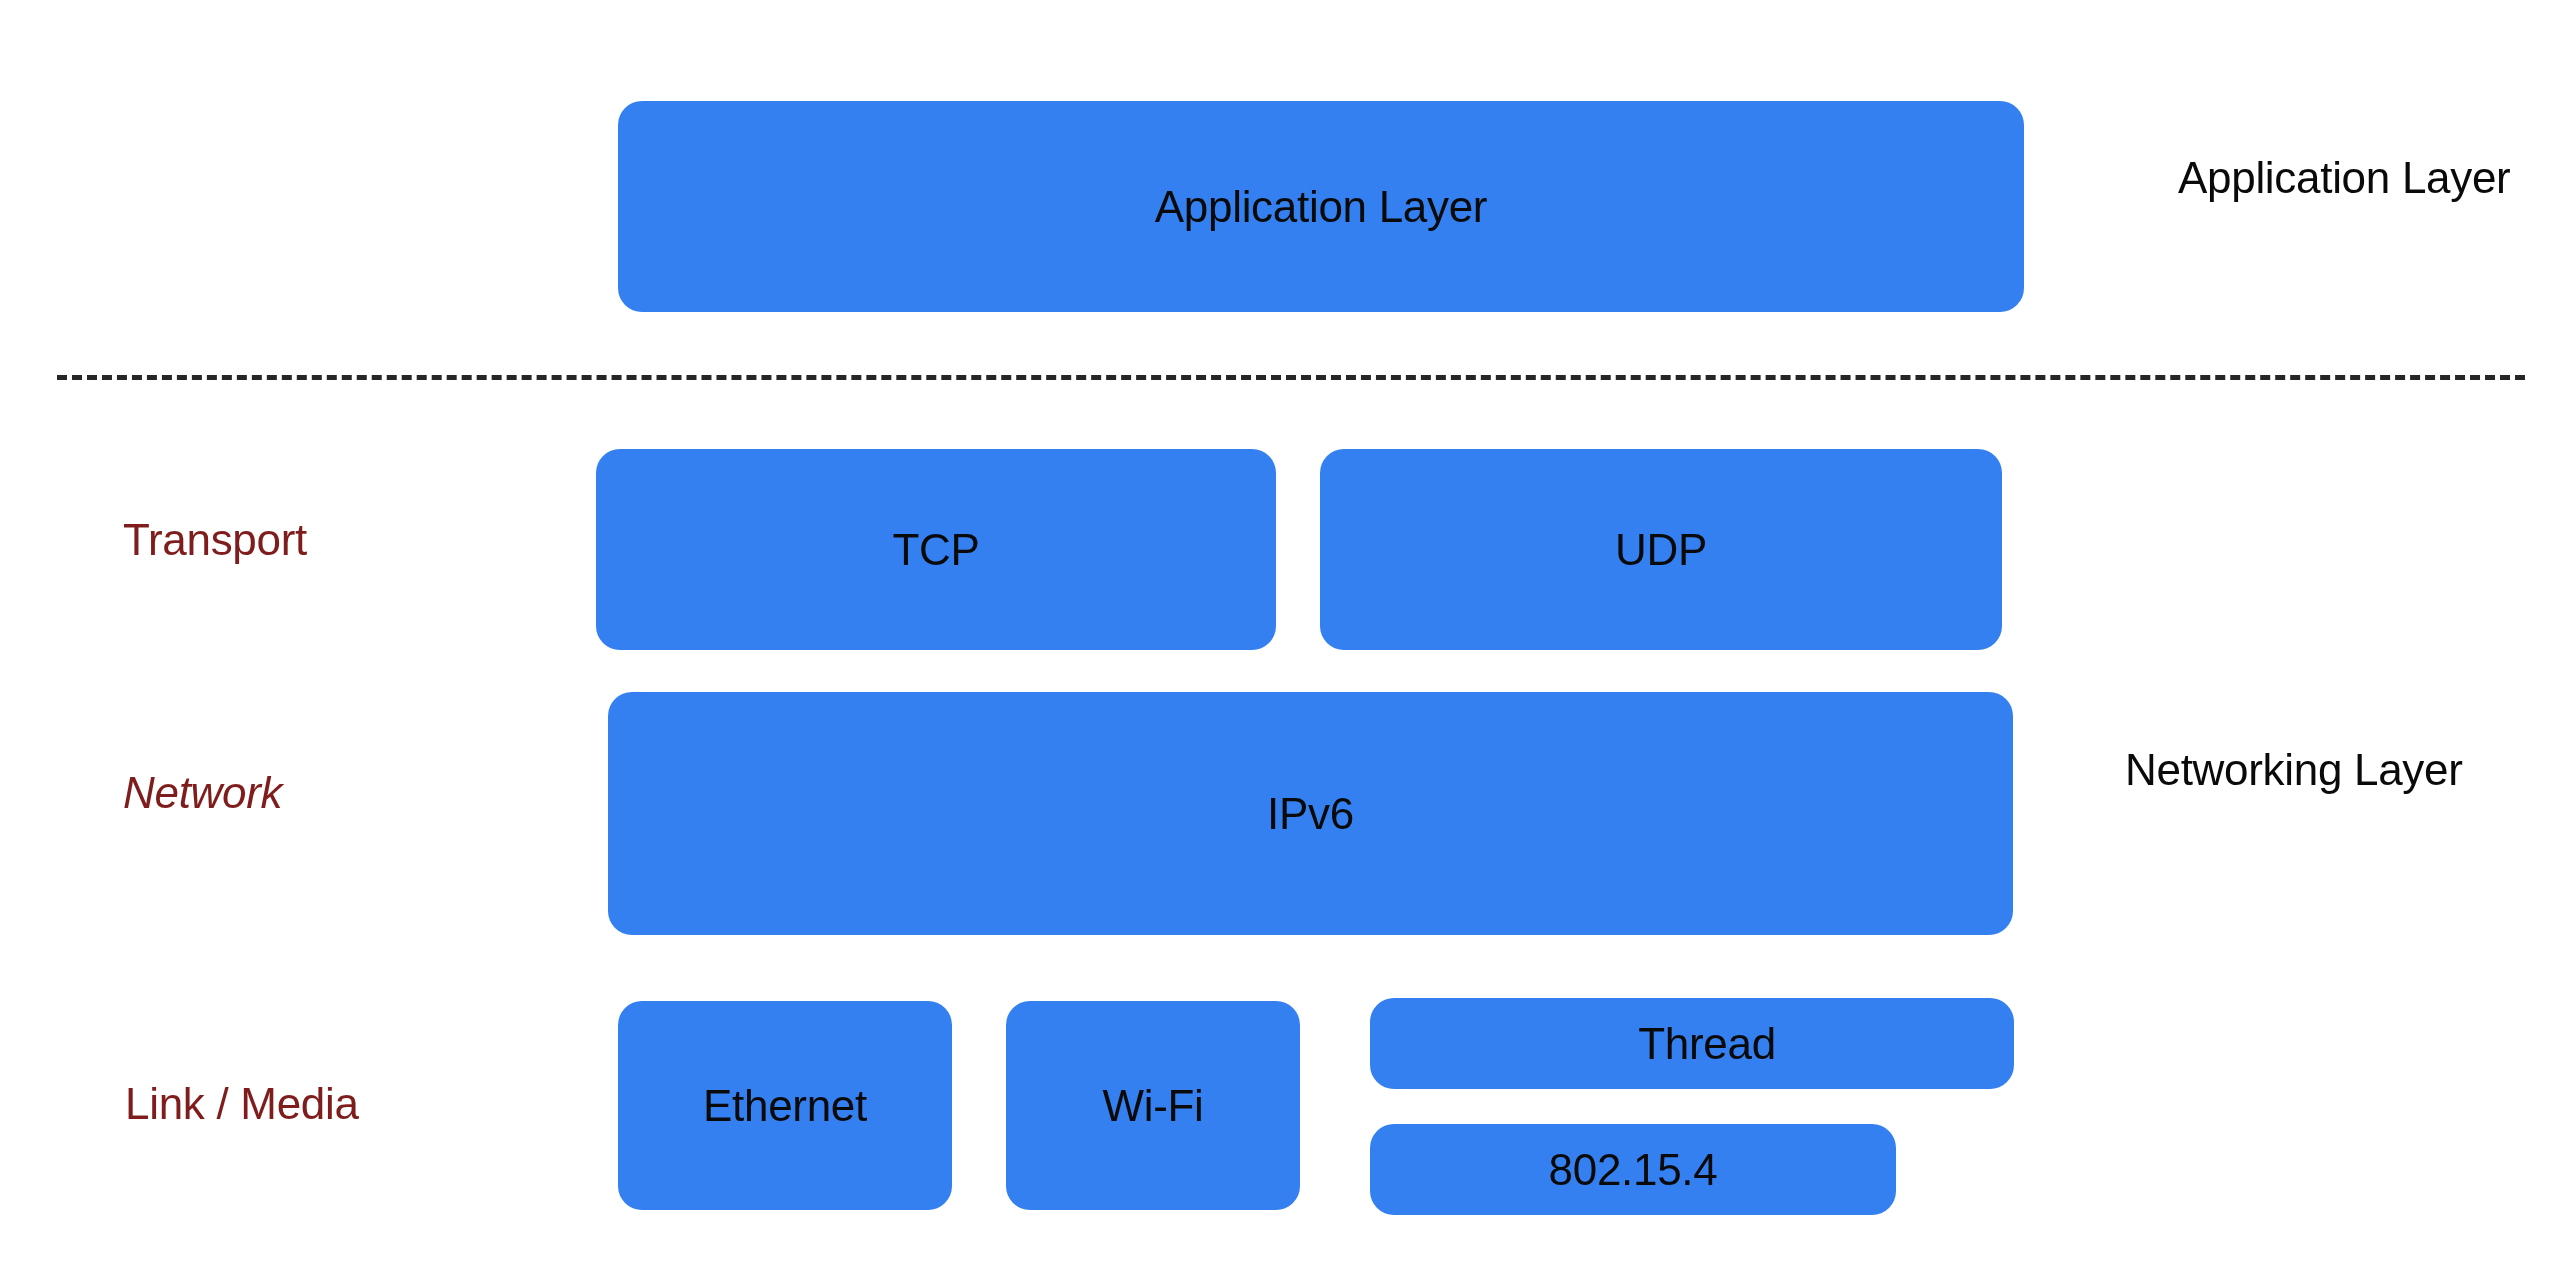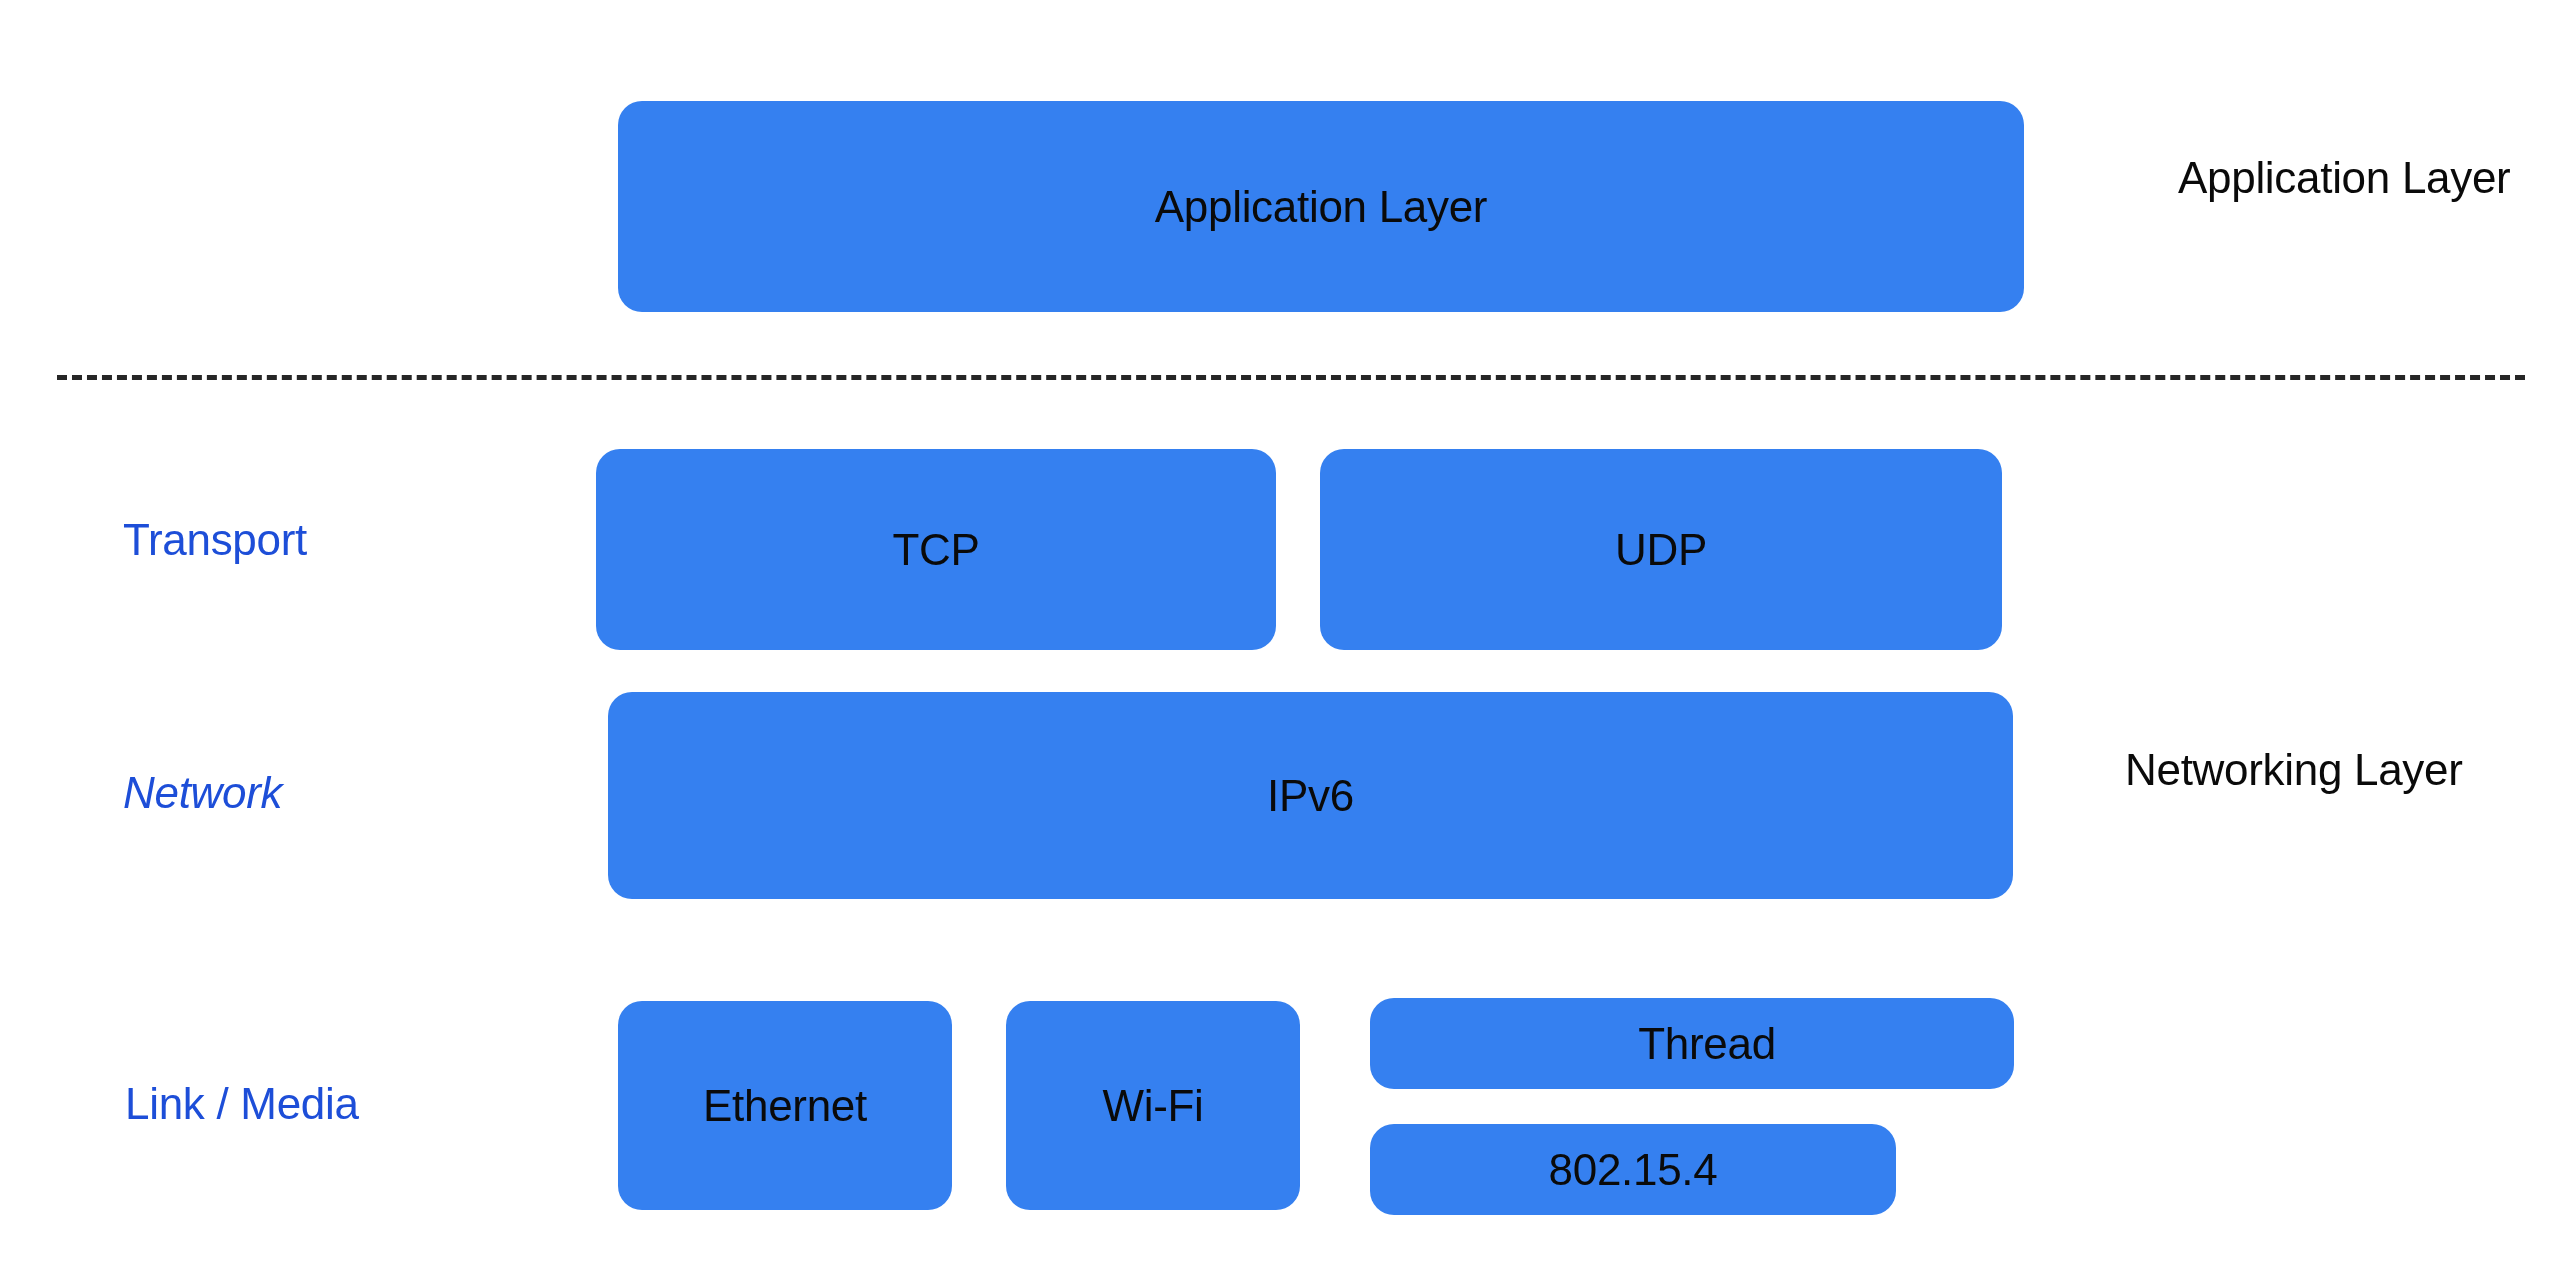--- a/index.html
+++ b/index.html
@@ -35,21 +35,21 @@
     font-size: 44px;
     font-weight: 400;
     letter-spacing: -0.3px;
     line-height: 1;
     white-space: nowrap;
   }
 
   
   .row-label {
     position: absolute;
-    color: #1d4ed8;
+    color: #7f1d1d;
     font-size: 44px;
     font-weight: 400;
     letter-spacing: -0.3px;
     line-height: 1;
     white-space: nowrap;
   }
 
   
   .group-label {
     position: absolute;
@@ -86,21 +86,21 @@
   <div class="box" style="left:596px; top:409px; width:680px; height:201px;">
     <span class="box-label">TCP</span>
   </div>
 
   <div class="box" style="left:1320px; top:409px; width:682px; height:201px;">
     <span class="box-label">UDP</span>
   </div>
 
   <div class="row-label" style="left:123px; top:731px;font-style:italic;">Network</div>
 
-  <div class="box" style="left:608px; top:652px; width:1405px; height:207px;">
+  <div class="box" style="left:608px; top:652px; width:1405px; height:243px;">
     <span class="box-label">IPv6</span>
   </div>
 
   <div class="group-label" style="left:2125px; top:702px;">Networking Layer</div>
 
   <div class="row-label" style="left:125px; top:1042px;">Link / Media</div>
 
   <div class="box" style="left:618px; top:961px; width:334px; height:209px;">
     <span class="box-label">Ethernet</span>
   </div>

